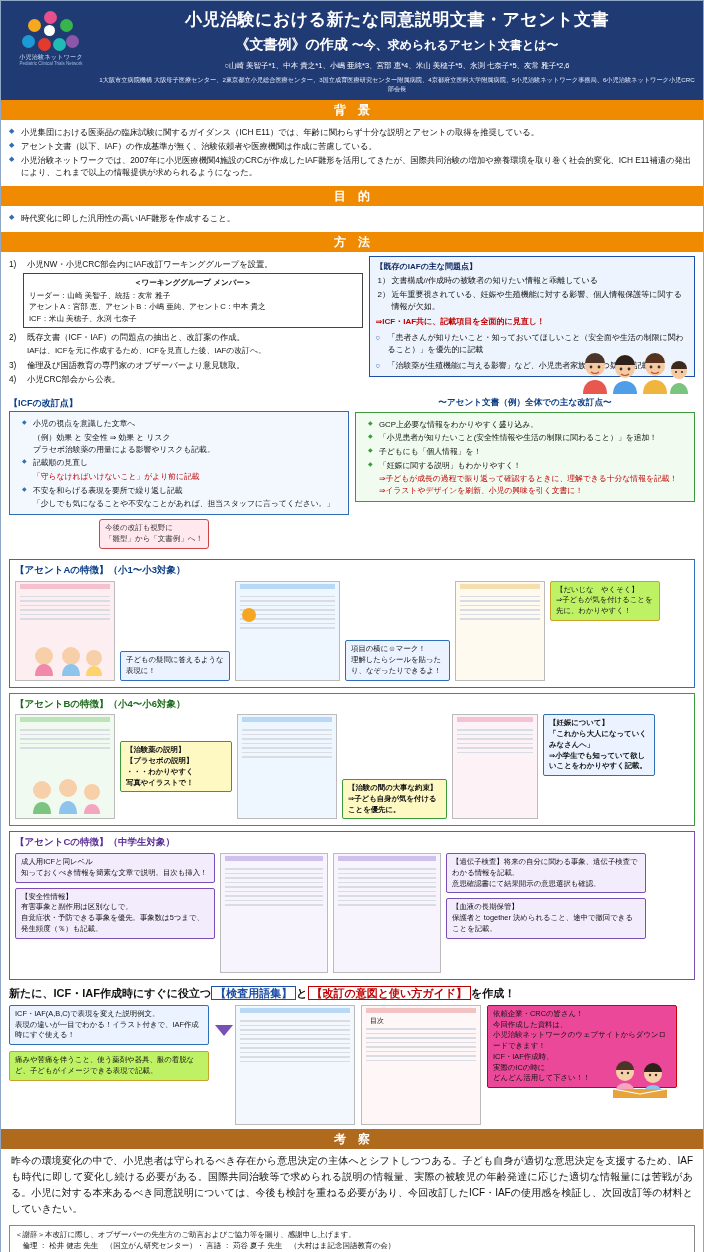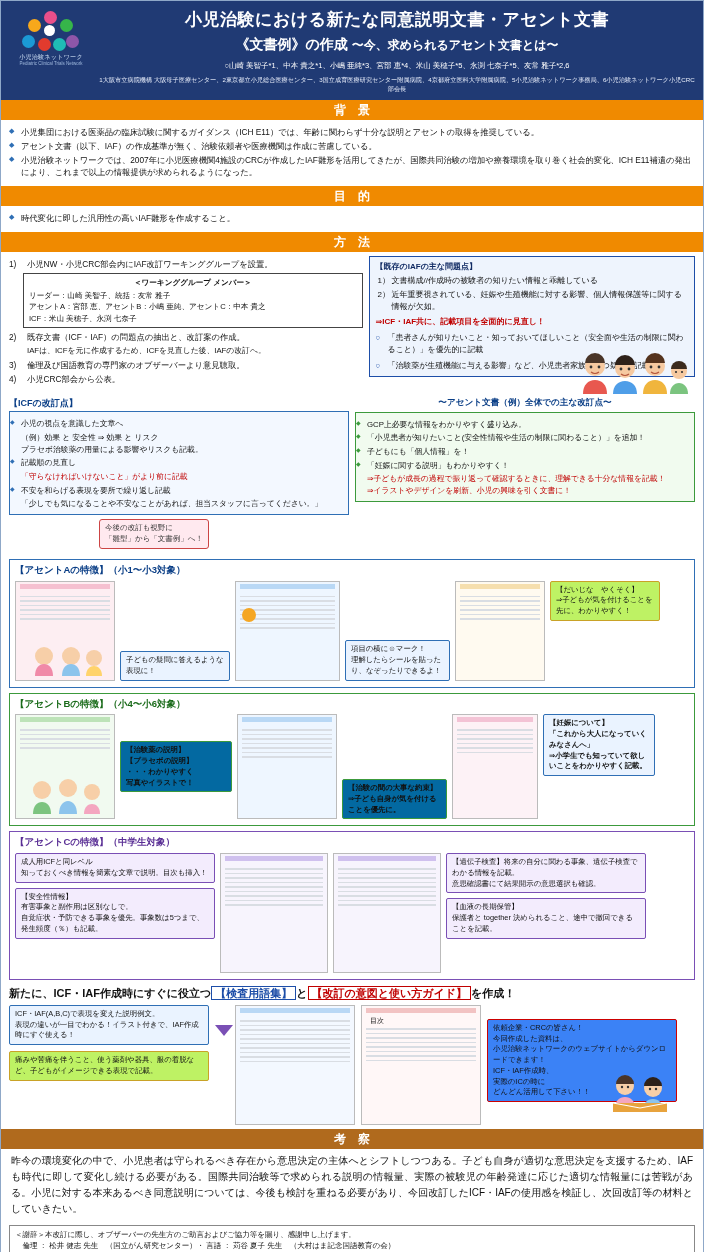--- a/index.html
+++ b/index.html
@@ -106,21 +106,21 @@
   
   .kids { position:absolute; right:2px; bottom:-6px; width:120px; height:48px; }
 
   
   .results-wrap { display:flex; gap:6px; padding: 5px 8px; }
   .res-left { flex: 1 1 50%; }
   .res-right { flex: 1 1 50%; }
   .res-h { font-weight:bold; font-size:9px; color:#0a3e86; margin-bottom:2px; }
   .res-h2 { font-weight:bold; font-size:8.6px; text-align:center; color:#0a3e86; margin-bottom:3px;}
   .res-box {
-    border:1px solid #2f6fb5; background:#f3f8ff; padding:4px 0; font-size:7.8px; line-height:1.5;
+    border:1px solid #2f6fb5; background:#f3f8ff; padding:4px 12px; font-size:7.8px; line-height:1.5;
   }
   .res-box.green { border-color:#3c9a3c; background:#f1fbef; }
   .sub-b { position:relative; padding-left:11px; margin:2px 0; }
   .sub-b:before { content:"\25C6"; position:absolute; left:0; color:#2f6fb5; font-size:6px; }
   .sub-b.g:before { color:#3c9a3c; }
   .indent { padding-left: 11px; }
   .pink-callout {
     display:inline-block; border:1px solid #c44; background:#ffe9ef; color:#333;
     padding:3px 5px; font-size:7.5px; border-radius:3px; margin-top:4px; line-height:1.45;
   }
@@ -139,21 +139,21 @@
   .doc-thumb {
     border:1px solid #bbb; background:#fdfdfd; position:relative; overflow:hidden;
   }
   .doc-lines { position:absolute; left:4px; right:4px; top:6px; }
   .doc-lines i { display:block; height:1.5px; background:#d9dde3; margin-bottom:3px; }
   .doc-head { position:absolute; left:4px; right:4px; top:2px; height:5px; background:#cfe0f5; }
   .callout {
     border:1px solid #2f6fb5; background:#eaf3ff; padding:3px 5px; font-size:7.4px;
     line-height:1.45; border-radius:2px;
   }
-  .callout.green { border-color:#3c9a3c; background:#0369a1; }
+  .callout.green { border-color:#3c9a3c; background:#fef9c3; }
   .callout.purple { border-color:#7a4fb5; background:#f3ecfd; }
   .callout.yellow { border-color:#c9a227; background:#bef264; }
 
   
   .newtools { margin: 6px 8px 4px 8px; }
   .newtools-title { font-size:11px; font-weight:bold; }
   .newtools-title .box1 { border:1.5px solid #1d4ea8; color:#1d4ea8; padding:0 3px; }
   .newtools-title .box2 { border:1.5px solid #c00000; color:#c00000; padding:0 3px; }
   .arrow-dn { width:0;height:0;border-left:9px solid transparent;border-right:9px solid transparent;border-top:11px solid #7a4fb5; margin:2px auto; }
 
@@ -523,21 +523,21 @@
             <i></i>
             <i></i>
             <i></i>
             <i></i>
             <i></i>
             <i></i>
             <i></i>
           </div>
       </div>
       <div style="width:190px;position:relative;">
-        <div class="callout" style="white-space:pre-line;margin-top:14px;border-color:#c00;background:#3b82f6;">依頼企業・CRCの皆さん！
+        <div class="callout" style="white-space:pre-line;margin-top:0;border-color:#c00;background:#ec4899;">依頼企業・CRCの皆さん！
 今回作成した資料は、
 小児治験ネットワークのウェブサイトからダウンロードできます！
 ICF・IAF作成時、
 実際のICの時に
 どんどん活用して下さい！！</div>
         <svg style="position:absolute;right:0;bottom:-12px;width:74px;height:44px;" viewBox="0 0 74 44">
           <circle cx="22" cy="16" r="9" fill="#f7cfa8"></circle>
             <path d="M13 14a9 9 0 0118 0z" fill="#4a3528"></path>
           <circle cx="19" cy="17" r="1.2" fill="#333"></circle>
             <circle cx="25" cy="17" r="1.2" fill="#333"></circle>

